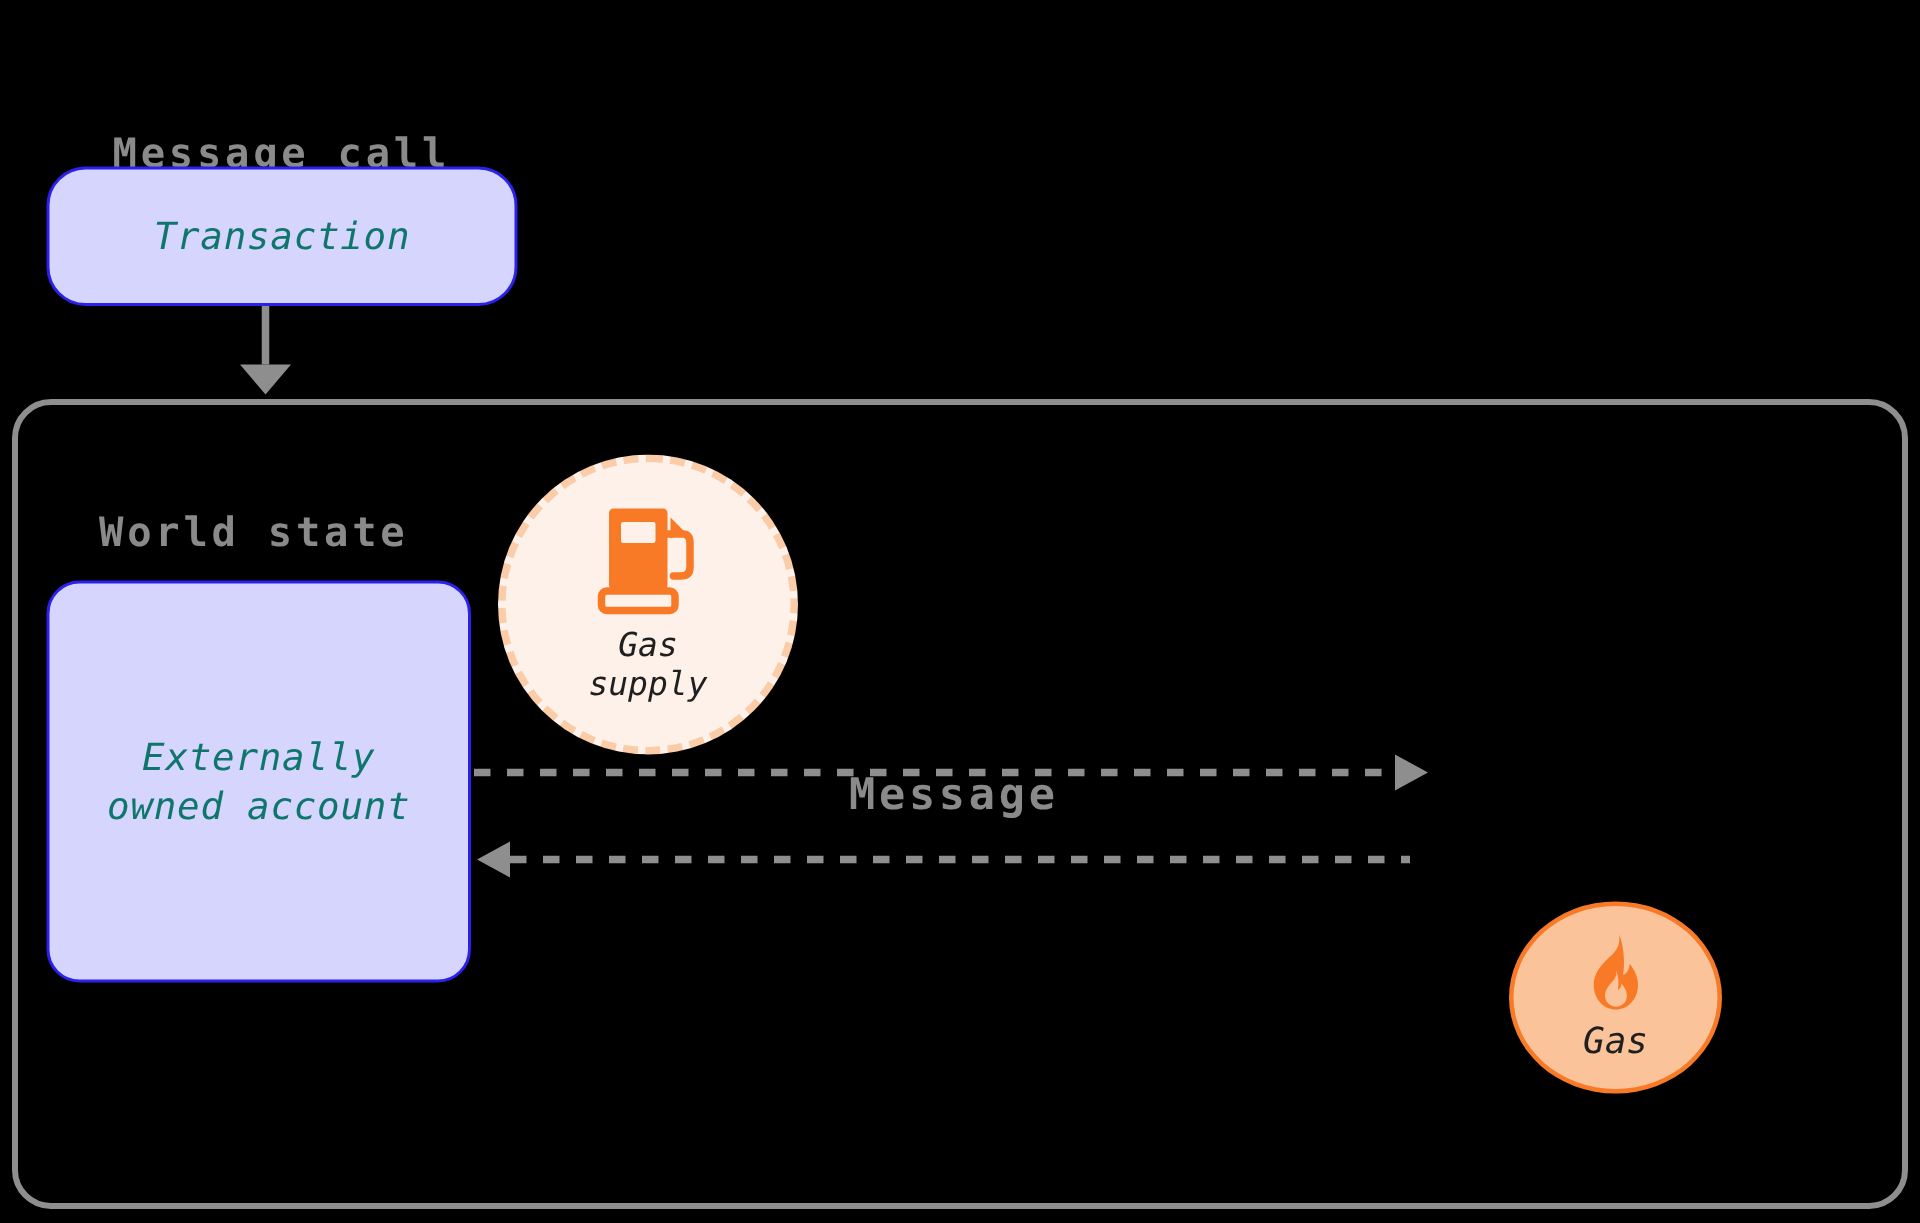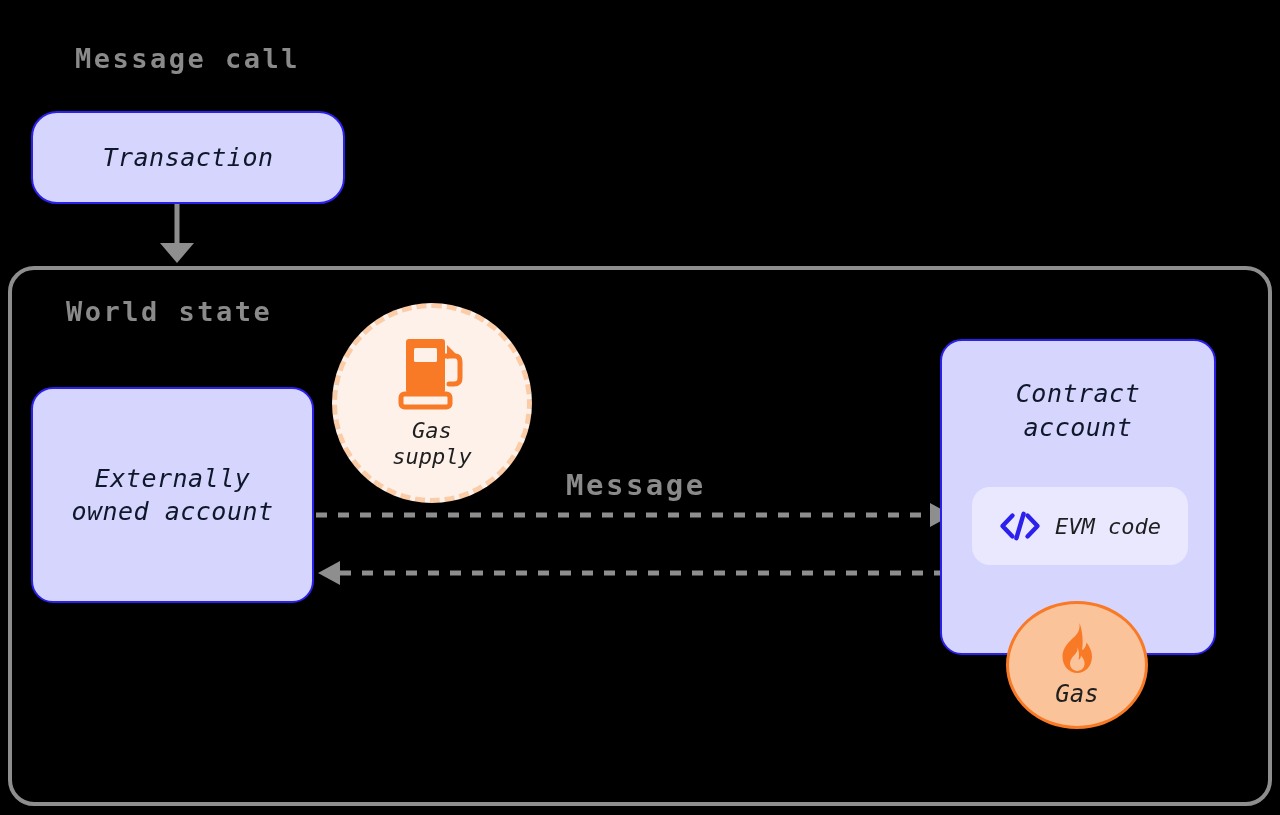--- a/index.html
+++ b/index.html
@@ -27,20 +27,21 @@
   }
 
   
   .section-heading {
     color: #8a8a8a;
     font-family: "DejaVu Sans Mono", "Liberation Mono", monospace;
     font-weight: bold;
     font-size: 27px;
     letter-spacing: 2.5px;
     white-space: nowrap;
+    margin-top: 44px;
   }
 
   
   #world-state-box {
     left: 8px;
     top: 266px;
     width: 1264px;
     height: 540px;
     border: 4px solid #8e8e8e;
     border-radius: 26px;
@@ -49,42 +50,42 @@
   }
 
   
   .account-box {
     background: #D6D5FD;
     border: 2px solid #2B20EC;
     border-radius: 22px;
     box-sizing: border-box;
   }
   .account-label {
-    color: #0f172a;
+    color: #0f766e;
     font-family: "DejaVu Sans Mono", "Liberation Mono", monospace;
     font-style: italic;
     font-size: 25px;
     line-height: 1.34;
     white-space: pre-line;
     letter-spacing: 0.5px;
   }
 
   #transaction-box {
     left: 31px;
     top: 111px;
     width: 314px;
     height: 93px;
     border-radius: 26px;
   }
 
   #eoa-box {
     left: 31px;
     top: 387px;
     width: 283px;
-    height: 216px;
+    height: 268px;
   }
 
   #contract-box {
     left: 940px;
     top: 339px;
     width: 276px;
     height: 316px;
   }
   #contract-title {
     position: absolute;
@@ -219,35 +220,20 @@
     </g>
   </svg>
 
   <div class="abs section-heading" id="message-label">Message</div>
 
   <div class="abs account-box center-text" id="eoa-box">
     <span class="account-label">Externally
 owned account</span>
   </div>
 
-  <div class="abs account-box" id="contract-box">
-    <div class="account-label" id="contract-title">Contract
-account</div>
-
-    <div id="evm-chip">
-      <span style="display:flex;align-items:center;">
-        <svg width="42" height="30" viewBox="0 0 42 30" aria-hidden="true">
-          <path d="M13.5 4.5 L3.5 15 L13.5 25.5" fill="none" stroke="#2B20EC" stroke-width="4.4" stroke-linecap="round" stroke-linejoin="round"></path>
-          <path d="M28.5 4.5 L38.5 15 L28.5 25.5" fill="none" stroke="#2B20EC" stroke-width="4.4" stroke-linecap="round" stroke-linejoin="round"></path>
-          <path d="M24.6 2.8 L17.4 27.2" fill="none" stroke="#2B20EC" stroke-width="4.4" stroke-linecap="round"></path>
-        </svg>
-      </span>
-      <span class="chip-label">EVM code</span>
-    </div>
-  </div>
 
   <div class="abs peach-circle" id="gas-supply-circle">
     <span style="display:flex;">
       <svg width="70" height="76" viewBox="0 0 70 76" aria-hidden="true">
 
         <rect x="9" y="3" width="39" height="54" rx="3" fill="#F87A26"></rect>
 
         <rect x="17" y="12" width="23" height="14" rx="1.5" fill="#FDF1EA"></rect>
 
         <rect x="4" y="58" width="49" height="13" rx="3.5" fill="none" stroke="#F87A26" stroke-width="5"></rect>

